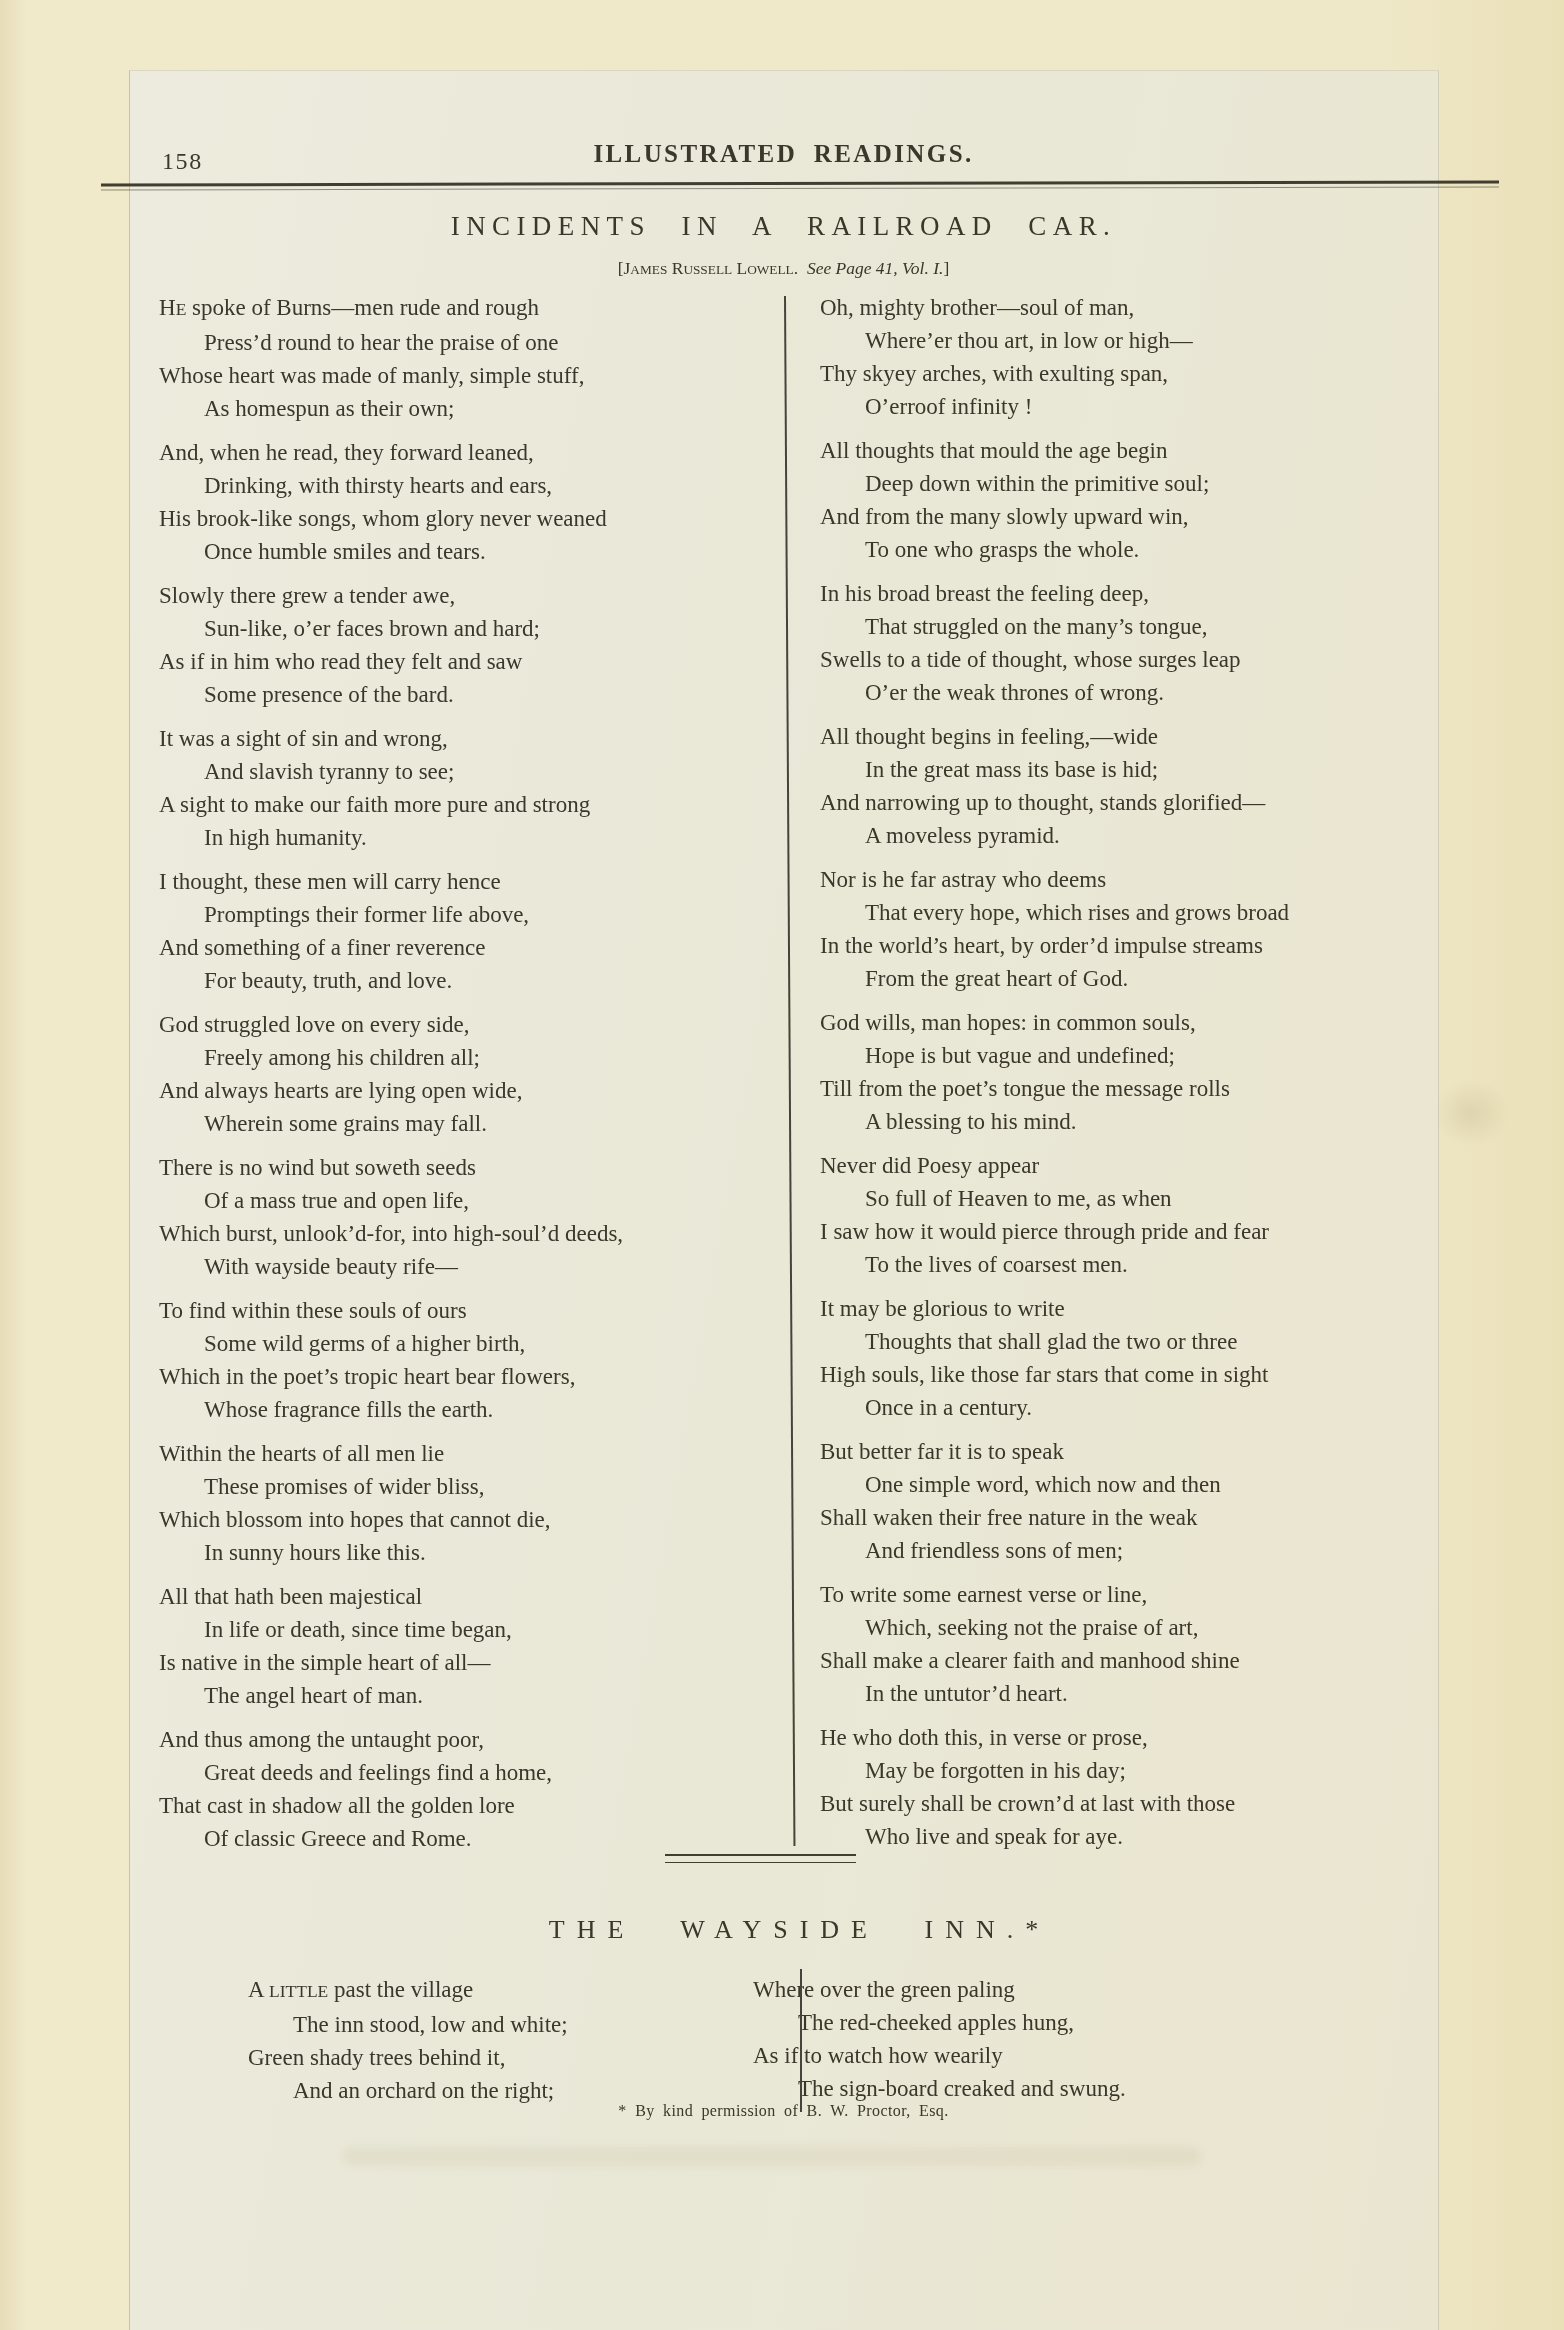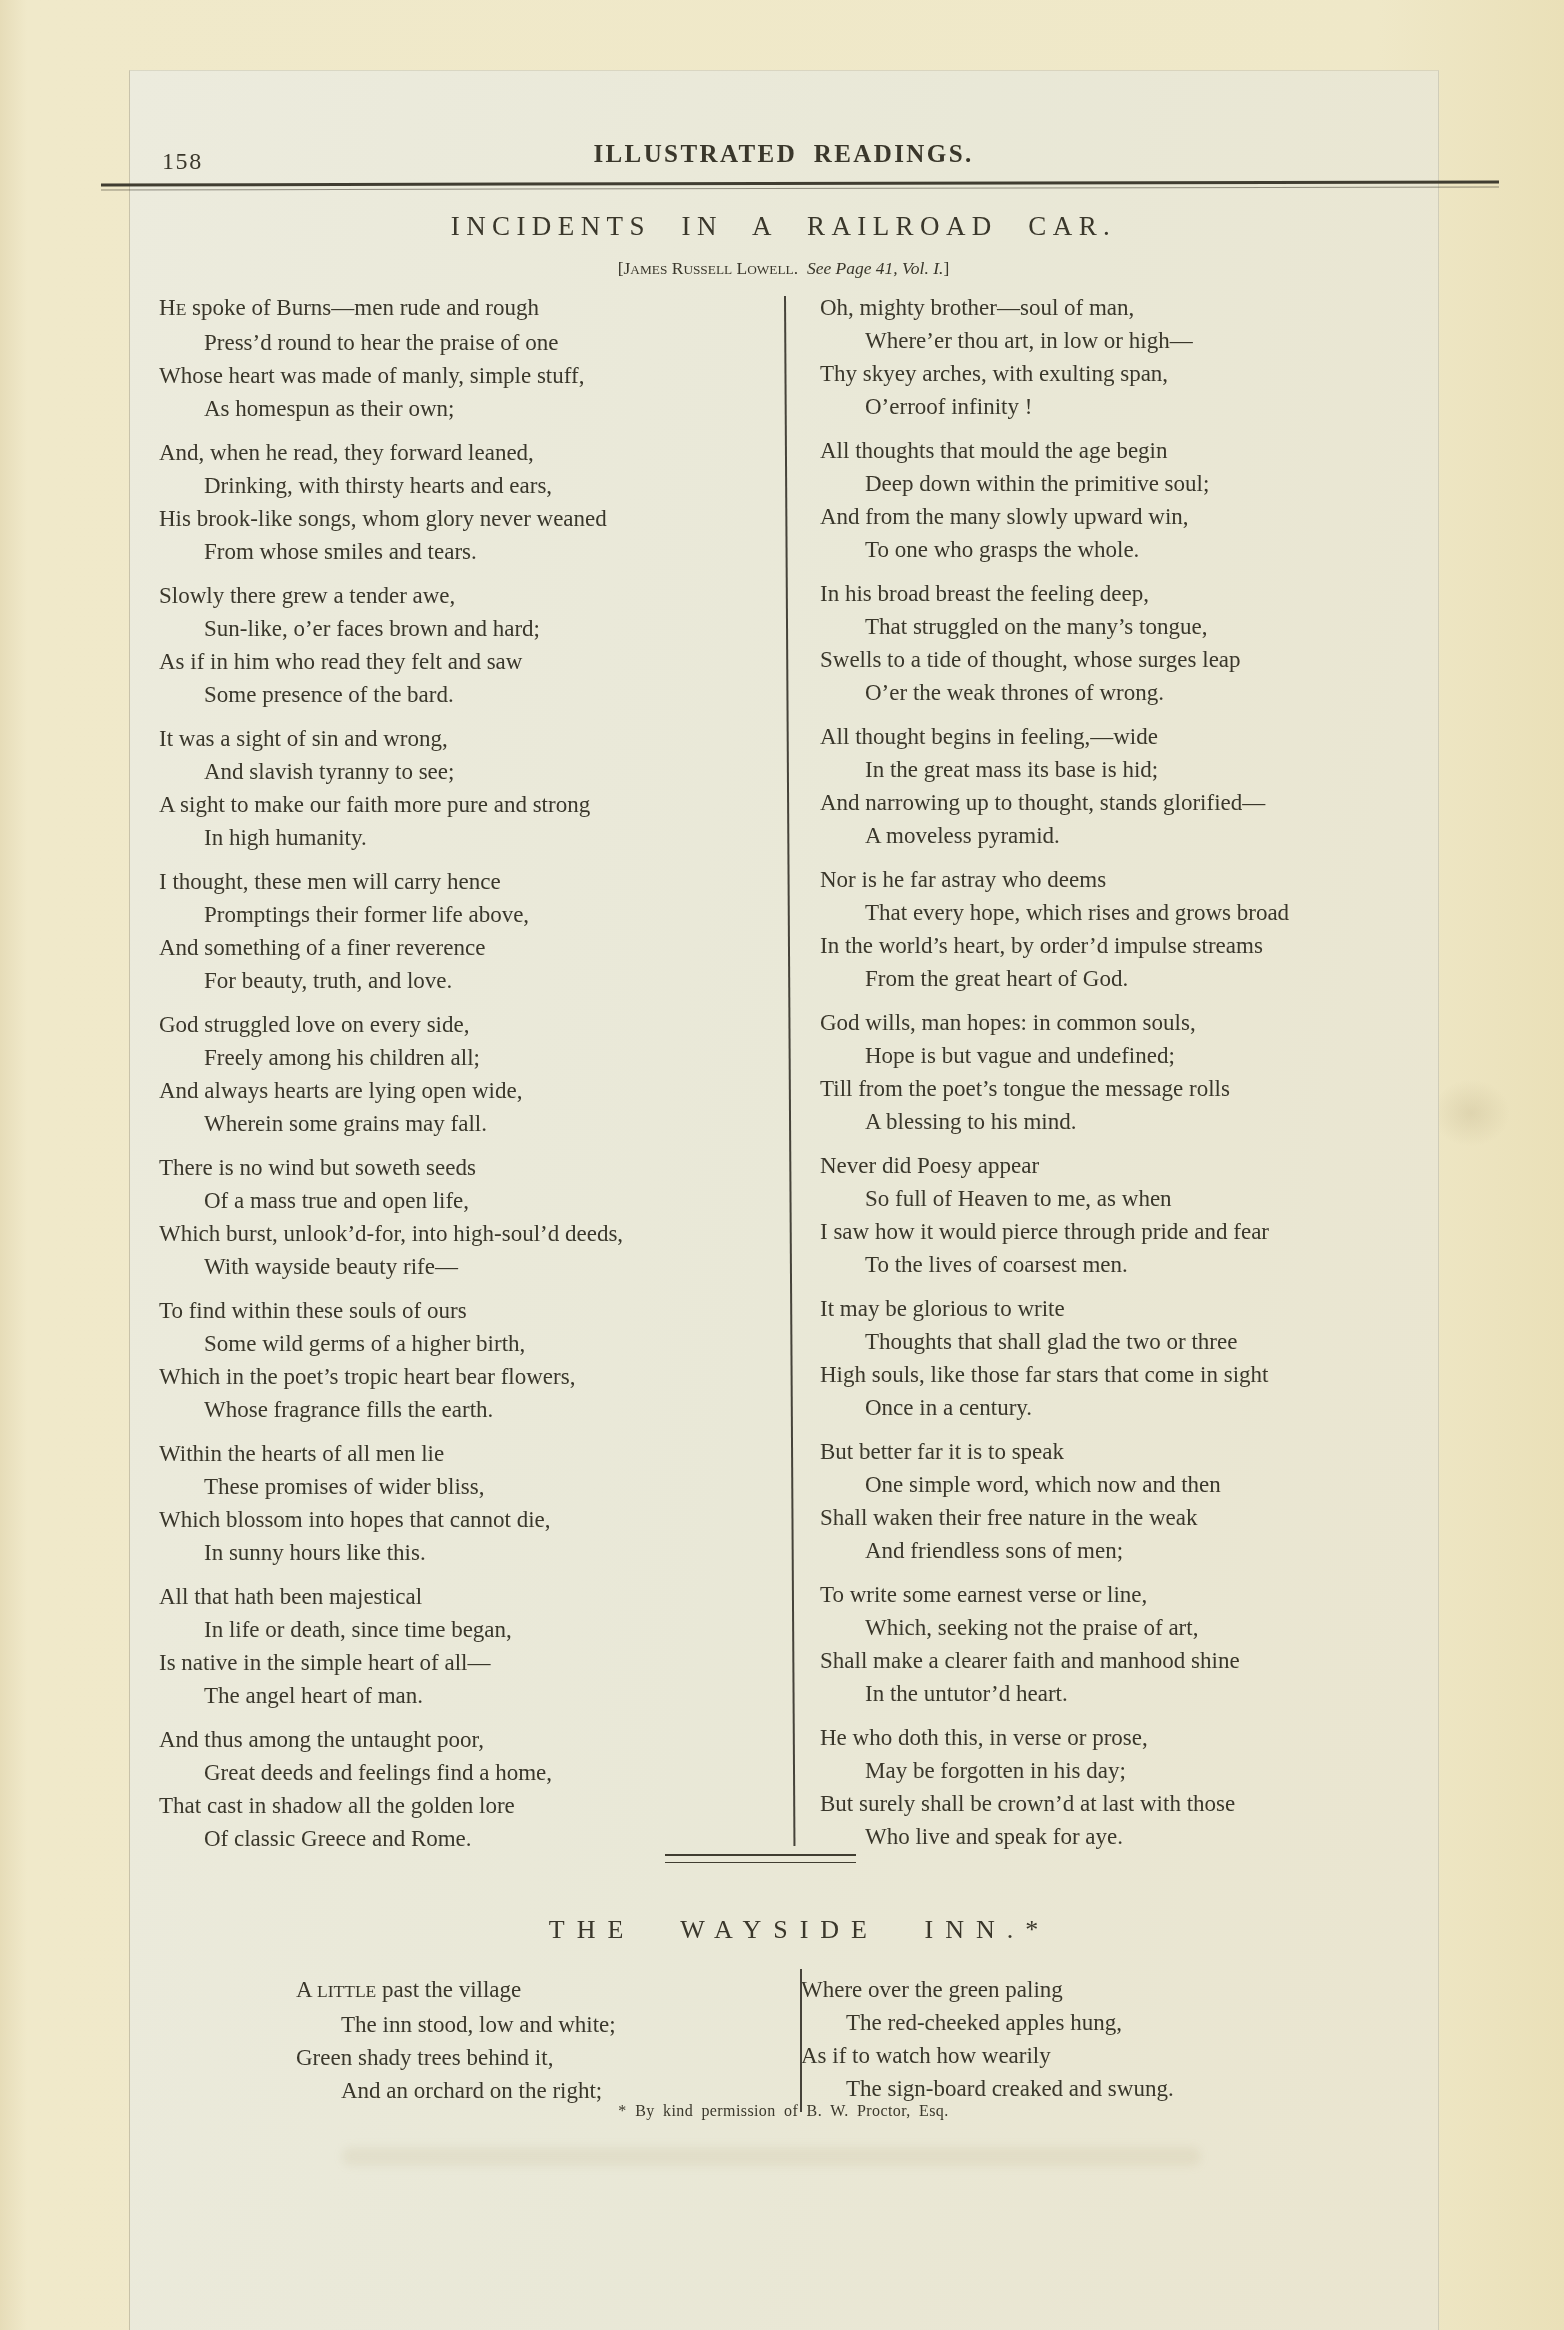--- a/index.html
+++ b/index.html
@@ -40,21 +40,21 @@
   .line{font-size:23px;line-height:33px;white-space:nowrap;}
   .line.ind{padding-left:45px;}
   .stanza{margin-bottom:11px;}
   .vrule{position:absolute;width:1.6px;background:#46433a;}
   #vrule1{left:784px;top:296px;height:1550px;transform:rotate(-0.35deg);transform-origin:top center;}
   .double-rule{position:absolute;left:665px;top:1854px;width:191px;height:6.4px;
     border-top:2.4px solid #403d31;border-bottom:1.6px solid #403d31;}
   #poem2-title{top:1899px;font-size:26px;letter-spacing:12px;word-spacing:27px;}
   #poem2-attr{top:1940px;font-size:16.7px;}
   #cols2{left:129px;top:1973px;width:1309px;}
-  #cols2 .col.c0{width:556px;padding-left:119px;margin-left:48px;}
+  #cols2 .col.c0{width:556px;padding-left:119px;}
   #cols2 .col.c1{width:636px;padding-left:68px;}
   #vrule2{left:800px;top:1969px;height:143px;}
   .footnote{position:absolute;left:129px;width:1309px;top:2102px;text-align:center;
     font-size:16px;letter-spacing:0.4px;word-spacing:4px;}
   .scsm{font-size:0.76em;}
 </style>
 </head>
 <body>
 
 <div class="page">
@@ -75,21 +75,21 @@
         <div class="stanza">
           <div class="line">H<span class="scsm">E</span> spoke of Burns—men rude and rough</div>
           <div class="line ind">Press’d round to hear the praise of one</div>
           <div class="line">Whose heart was made of manly, simple stuff,</div>
           <div class="line ind">As homespun as their own;</div>
         </div>
         <div class="stanza">
           <div class="line">And, when he read, they forward leaned,</div>
           <div class="line ind">Drinking, with thirsty hearts and ears,</div>
           <div class="line">His brook-like songs, whom glory never weaned</div>
-          <div class="line ind">From whose smiles and tears.</div>
+          <div class="line ind">Once humble smiles and tears.</div>
         </div>
         <div class="stanza">
           <div class="line">Slowly there grew a tender awe,</div>
           <div class="line ind">Sun-like, o’er faces brown and hard;</div>
           <div class="line">As if in him who read they felt and saw</div>
           <div class="line ind">Some presence of the bard.</div>
         </div>
         <div class="stanza">
           <div class="line">It was a sight of sin and wrong,</div>
           <div class="line ind">And slavish tyranny to see;</div>

